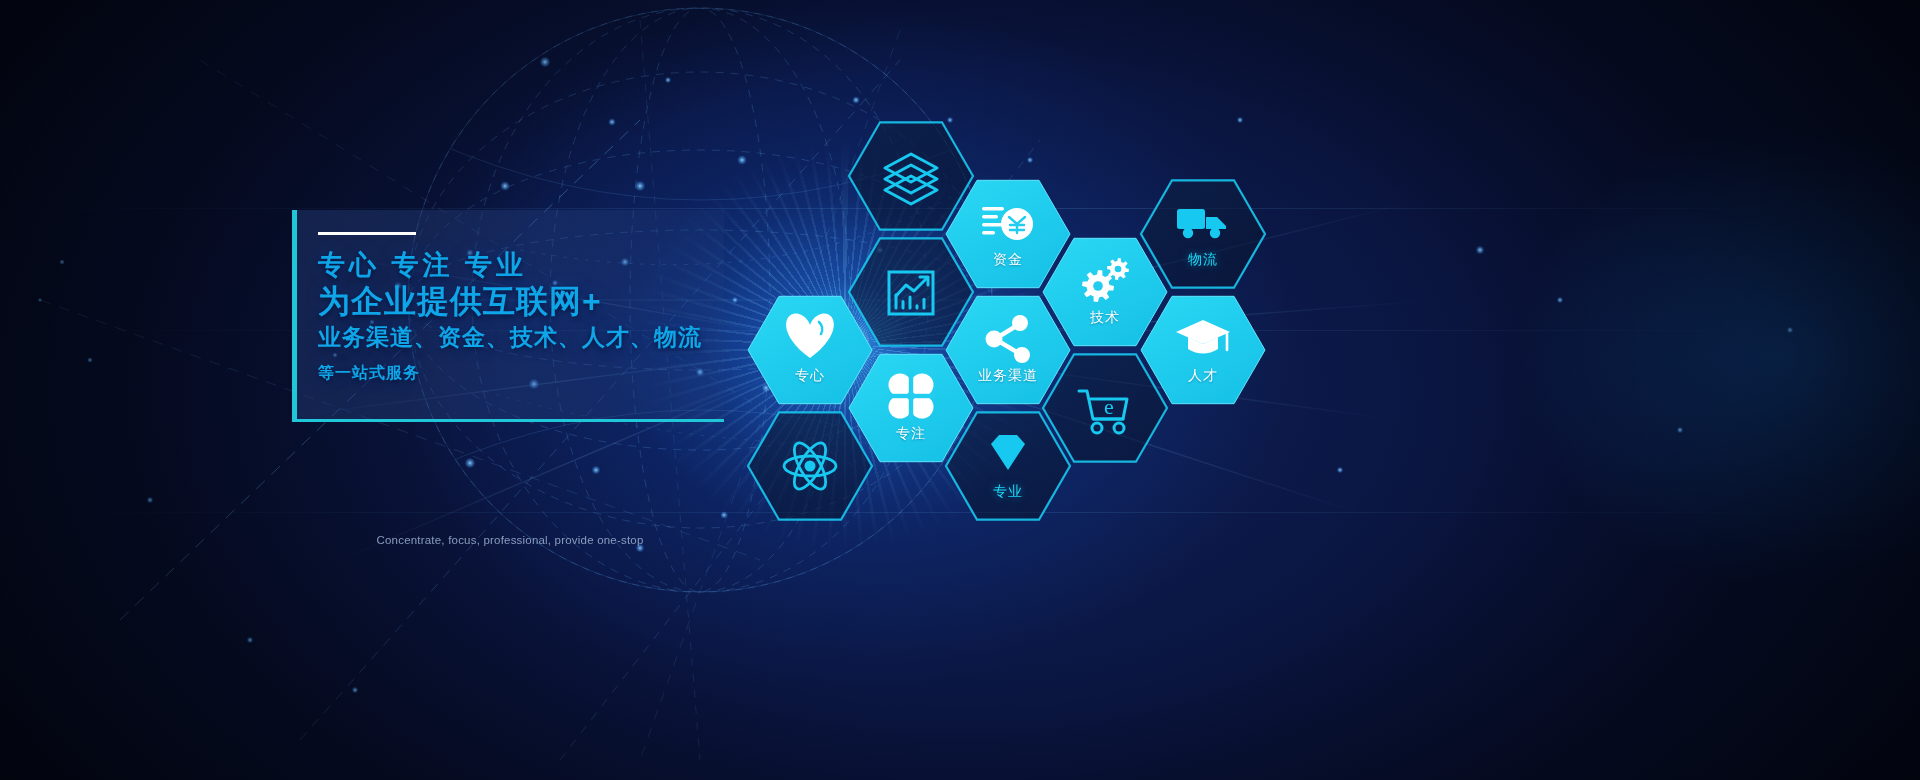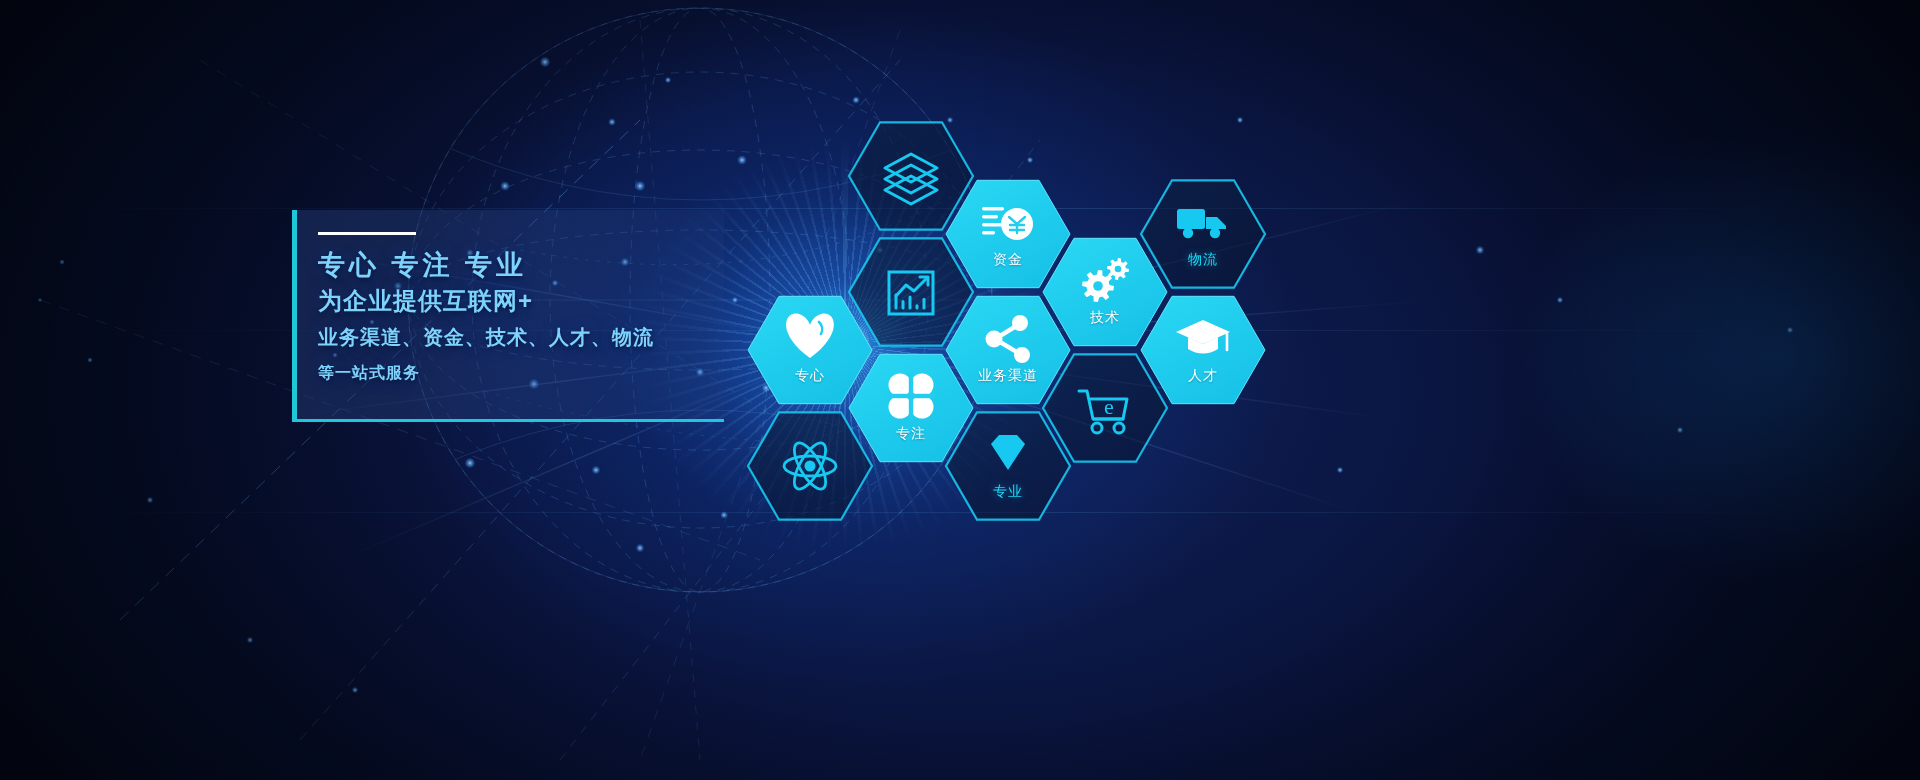--- a/index.html
+++ b/index.html
@@ -57,27 +57,27 @@
     position:absolute; left:292px; top:210px; width:432px; height:212px;
     background:linear-gradient(100deg, rgba(36,60,120,.46) 0%, rgba(40,70,135,.34) 55%, rgba(35,62,125,.16) 100%);
     border-left:5px solid #1fc7d8;
     border-bottom:3px solid #1fc7d8;
   }
   .panel-inner{ position:absolute; left:306px; top:210px; width:430px; }
   .rule{
     width:98px; height:3px; background:#ffffff; margin:22px 0 12px 12px;
   }
   .headline{
-    color:#7dd3fc; font-weight:bold; letter-spacing:.5px;
+    color:#0ea5e9; font-weight:bold; letter-spacing:.5px;
     text-shadow:0 2px 6px rgba(0,10,40,.85), 0 0 14px rgba(20,70,160,.6);
     margin-left:12px;
   }
   .h-l1{ font-size:27px; line-height:36px; letter-spacing:4px; }
-  .h-l2{ font-size:24px; line-height:36px; letter-spacing:1px; }
-  .h-l3{ font-size:20px; line-height:36px; letter-spacing:1px; white-space:nowrap; }
+  .h-l2{ font-size:32px; line-height:36px; letter-spacing:1px; }
+  .h-l3{ font-size:23px; line-height:36px; letter-spacing:1px; white-space:nowrap; }
   .h-l4{ font-size:16px; line-height:36px; letter-spacing:1px; }
 
   .subtitle{
     position:absolute; left:300px; top:532px; width:420px;
     text-align:center; color:#93a7c8; font-size:11.5px; line-height:16px;
     letter-spacing:.2px; opacity:.92;
   }
 
   
   #hexwrap{ position:absolute; left:0; top:0; width:1920px; height:780px; }
@@ -346,15 +346,16 @@
   <div class="panel"></div>
   <div class="panel-inner">
     <div class="rule"></div>
     <div class="headline h-l1">专心 专注 专业</div>
     <div class="headline h-l2">为企业提供互联网+</div>
     <div class="headline h-l3">业务渠道、资金、技术、人才、物流</div>
     <div class="headline h-l4">等一站式服务</div>
   </div>
 
   <div class="subtitle">
+    <div>Concentrate, focus, professional, provide one-stop</div>
   </div>
 
 </div>
 
 </body></html>

